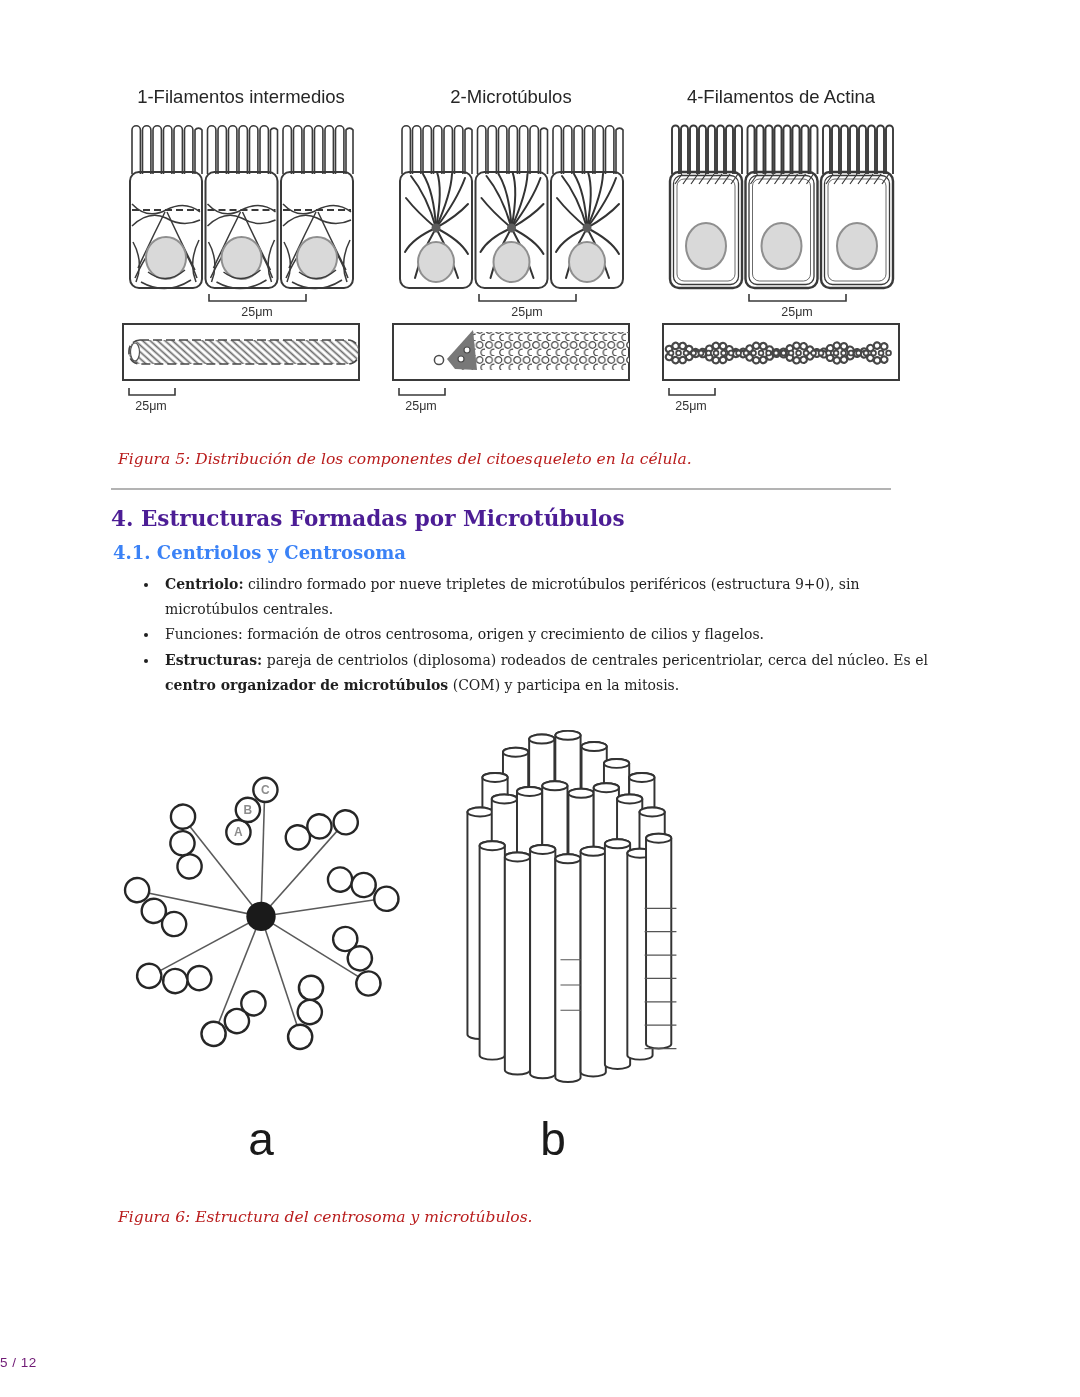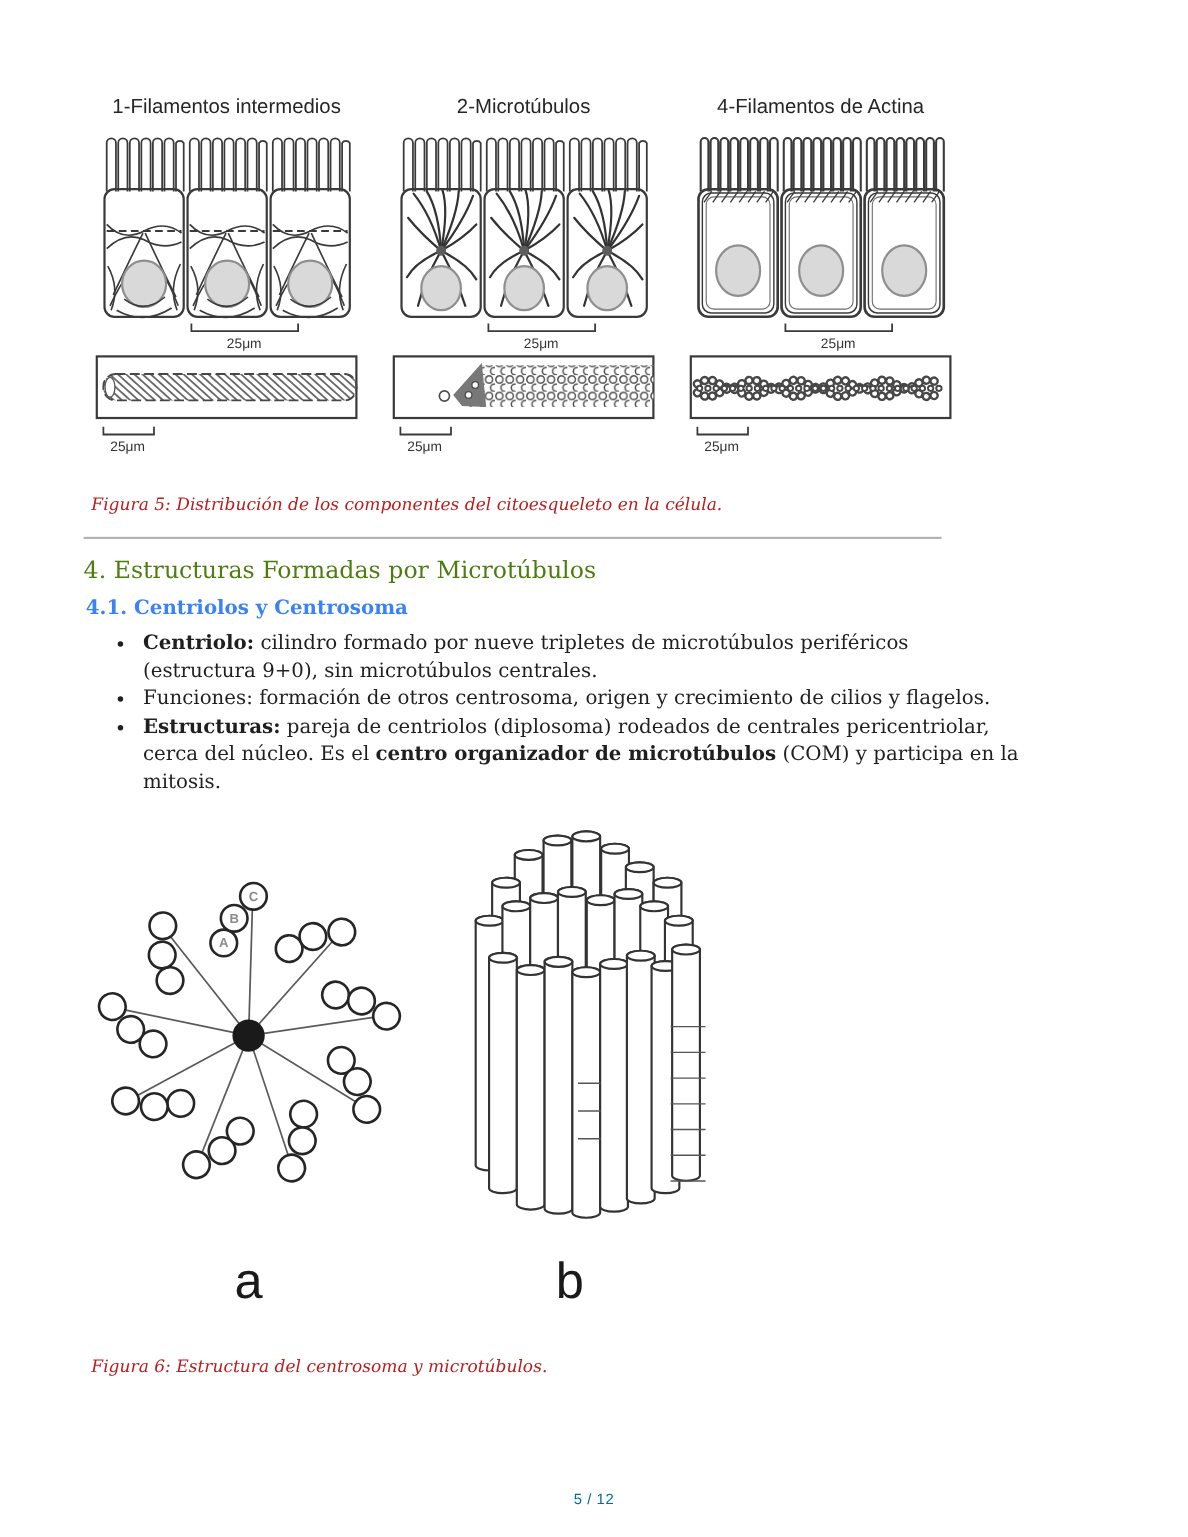--- a/index.html
+++ b/index.html
@@ -1,49 +1,49 @@
 <!DOCTYPE html>
 <html><head>
 <meta charset="utf-8">
 <style>
   html,body{margin:0;padding:0;background:#fff;}
   .page{
     width:1080px;height:1397px;position:relative;background:#fff;
     font-family:"DejaVu Serif",serif;color:#1f1f1f;
-    box-sizing:border-box;padding:86px 150px 0 76px;overflow:hidden;
+    box-sizing:border-box;padding:86px 150px 0 111px;overflow:hidden;
   }
   
   .panels{display:flex;gap:30px;width:780px;margin-left:10px;}
   .panel{width:240px;}
   .panel-title{
     font-family:"Liberation Sans",sans-serif;font-size:18.5px;color:#262626;
     text-align:center;margin-bottom:8px;white-space:nowrap;
   }
   .panel-svg{display:block;width:240px;height:300px;}
   .fig-label{font-family:"Liberation Sans",sans-serif;font-size:12.5px;fill:#333;}
   .caption{font-style:italic;font-size:15.5px;color:#b91c1c;margin:34px 0 0 7px;}
   .rule{border:none;border-top:2.5px solid #b3b3b3;margin:20px 0 0 0;width:780px;}
   
-  h2.sec{font-size:21.5px;font-weight:normal;margin:16px 0 0 0;color:#4d7c0f;}
+  h2.sec{font-size:21.5px;font-weight:bold;margin:16px 0 0 0;color:#4c1d95;}
   h3.subsec{font-size:18px;font-weight:bold;margin:11px 0 0 2px;color:#3b82f6;}
-  ul.bullets{margin:9px 0 0 0;padding-left:48px;font-size:18px;line-height:25.2px;}
+  ul.bullets{margin:9px 0 0 0;padding-left:48px;font-size:14px;line-height:25.2px;}
   ul.bullets li{padding-left:6px;margin:0;}
   
   .fig6-row{display:flex;margin:28px 0 0 4px;}
   .fig6-col{width:292px;height:436px;display:flex;flex-direction:column;align-items:center;position:relative;}
   .fig6-label{
     position:absolute;bottom:0;font-family:"Liberation Sans",sans-serif;
     font-size:46px;color:#1a1a1a;line-height:1;
   }
   .svg-a{margin-top:38px;}
   .trip-letters text{font-family:"Liberation Sans",sans-serif;font-weight:bold;fill:#8c8c8c;font-size:13px;}
   
   .page-number{
-    position:absolute;left:0;right:0;bottom:27px;text-align:center;
-    font-family:"Liberation Sans",sans-serif;font-size:13.5px;color:#0369a1;letter-spacing:.5px;
+    position:absolute;left:0;right:0;bottom:27px;
+    font-family:"Liberation Sans",sans-serif;font-size:13.5px;color:#701a75;letter-spacing:.5px;
   }
 </style>
 </head>
 <body>
 
 <div class="page">
 
   <section>
     <div class="panels">
 

